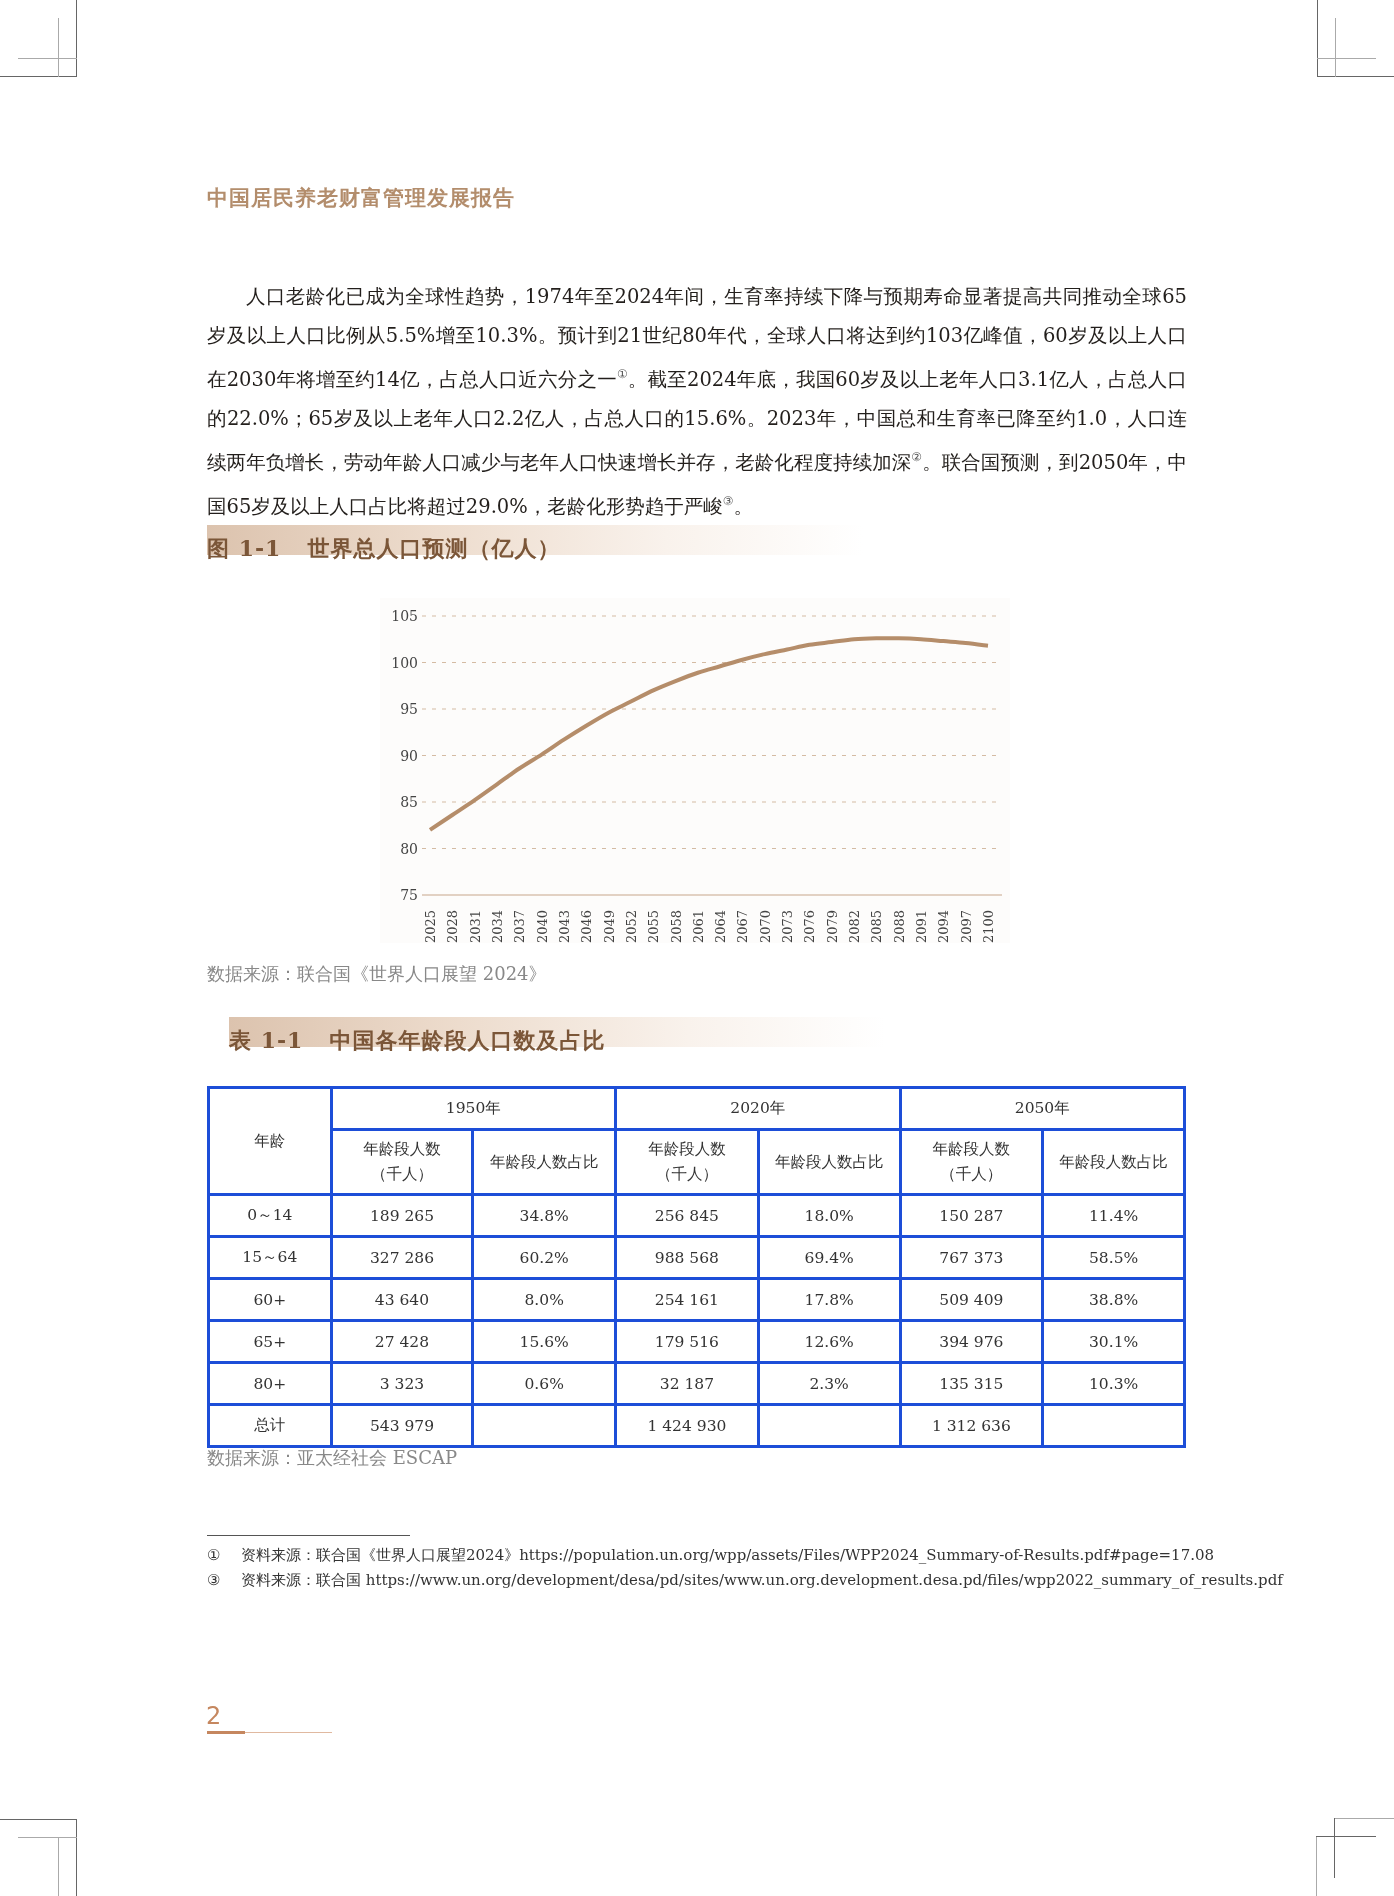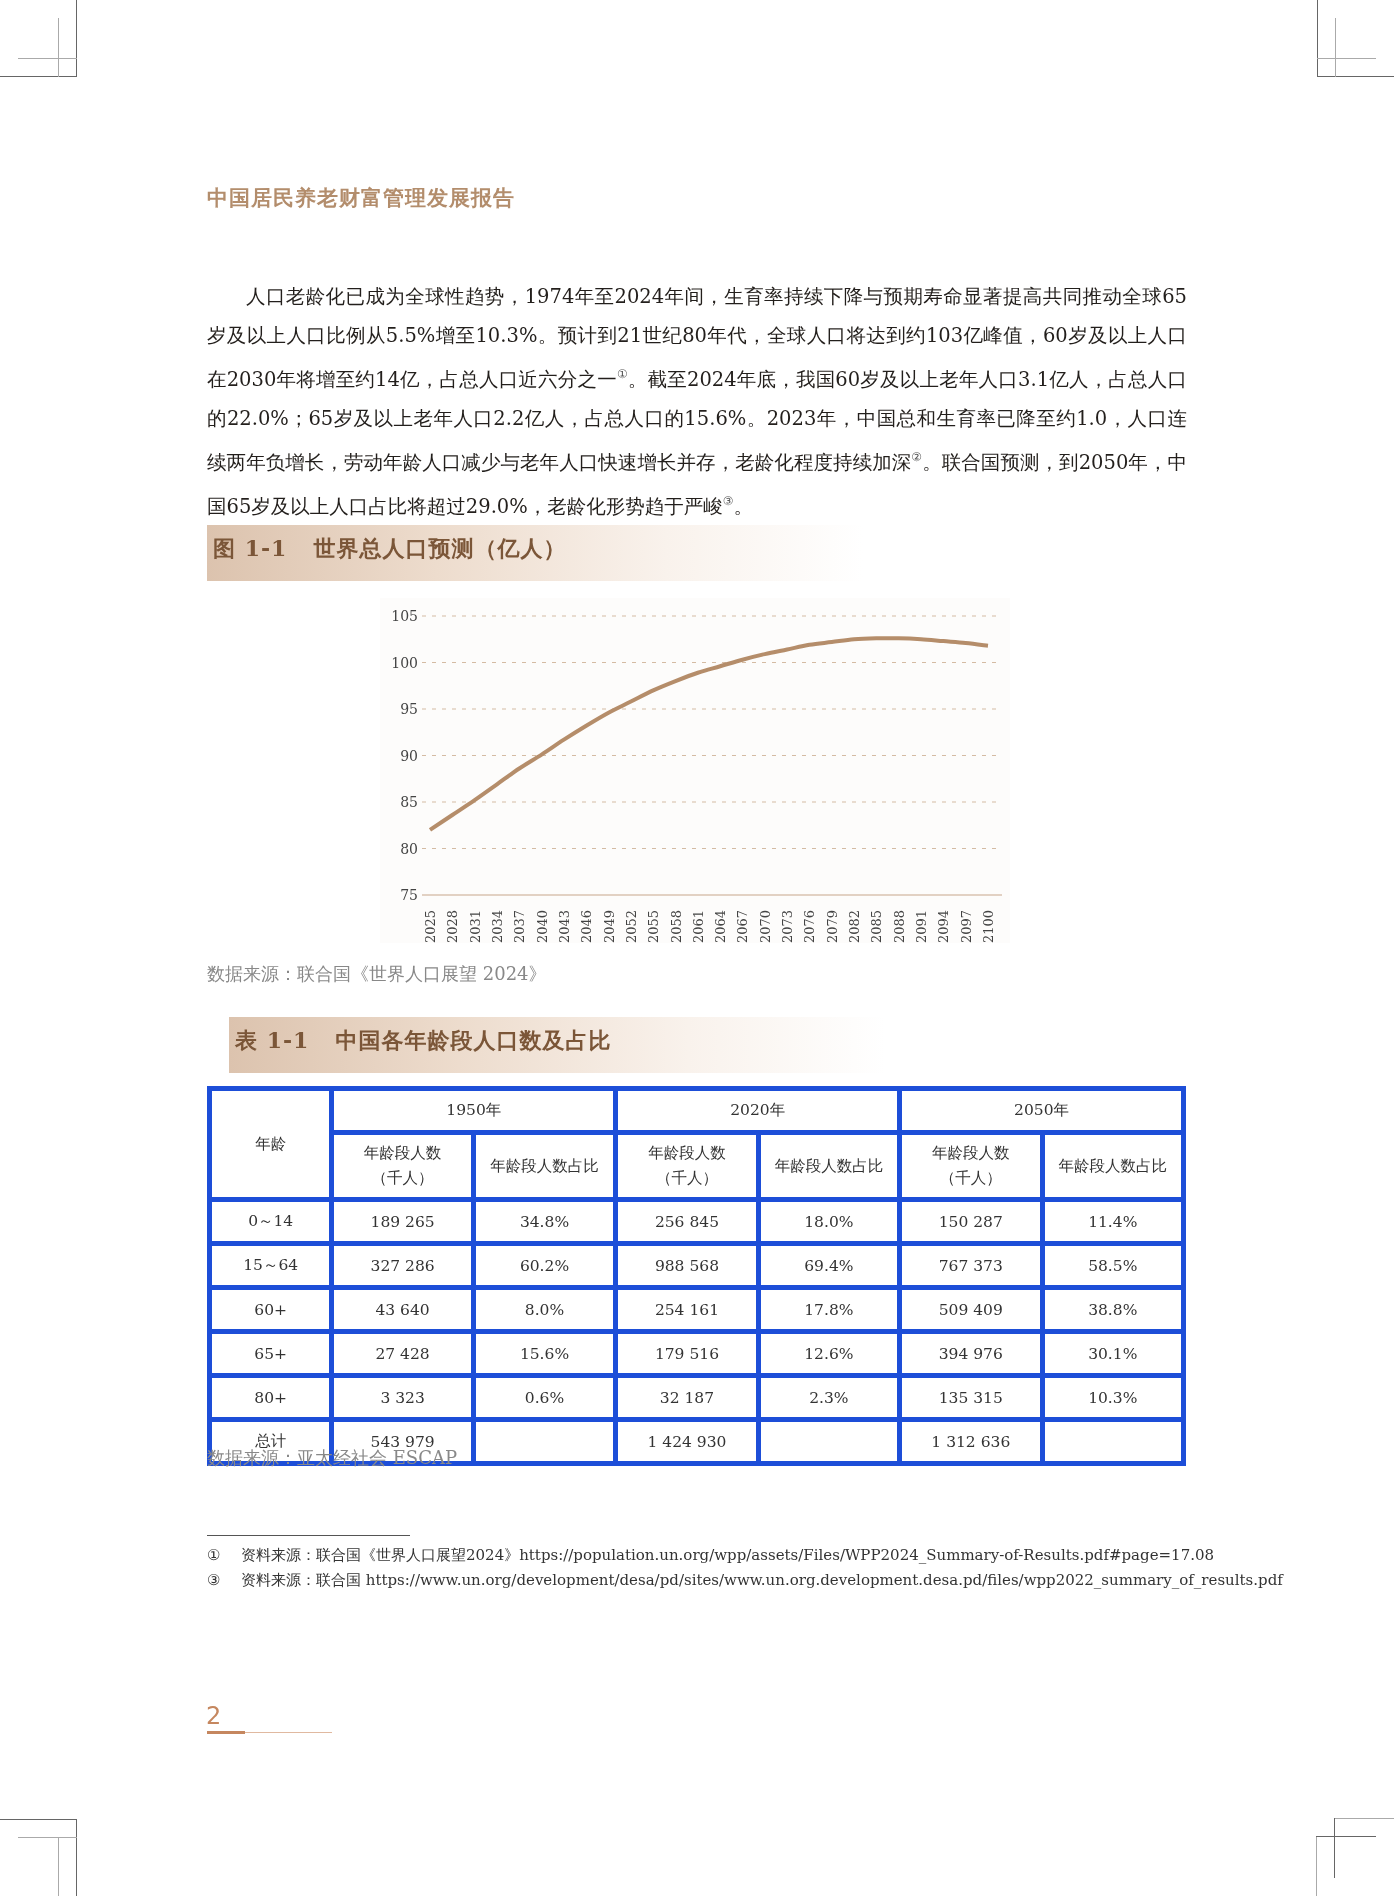--- a/index.html
+++ b/index.html
@@ -14,37 +14,37 @@
     position: absolute; left: 207px; top: 184px; font-size: 21px; font-weight: bold;
     color: #b38d6c; letter-spacing: 1px;
   }
   .body-text {
     position: absolute; left: 207px; top: 277px; width: 980px;
     font-size: 19.5px; line-height: 39px; text-align: justify; color: #231f1c;
   }
   .body-text p { margin: 0; text-indent: 2em; }
   .body-text sup { font-size: 12px; color: #555; vertical-align: 8px; }
   .fig-title {
-    position: absolute; left: 207px; height: 56px; width: 656px;
+    position: absolute; left: 207px; height: 30px; width: 656px;
     background: linear-gradient(90deg, #dcc3ae 0%, #eddccd 35%, #f9f2ec 70%, #ffffff 100%);
     font-size: 22px; font-weight: bold; color: #7b5638; line-height: 46px;
-    padding-left: 6px; box-sizing: border-box; letter-spacing: 1px;
+    padding-left: 0; box-sizing: border-box; letter-spacing: 1px;
   }
   .fig-title .num { margin-right: 26px; }
   .chart-wrap { position: absolute; left: 380px; top: 598px; width: 630px; height: 345px; background: #fdfcfb; }
   .source {
     position: absolute; left: 207px; font-size: 18px; color: #888; text-align: right;
   }
   table.data {
     position: absolute; left: 207px; top: 1086px; width: 979px;
     border-collapse: collapse; font-size: 15.5px; color: #333;
     border: 2px solid #444;
   }
   table.data td, table.data th {
-    border: 5px solid #1d4ed8; text-align: center; font-weight: normal;
+    border: 3px solid #1d4ed8; text-align: center; font-weight: normal;
     padding: 0; height: 39px;
   }
   table.data .hdr2 { height: 62px; line-height: 25px; }
   .footnote-rule { position: absolute; left: 207px; top: 1535px; width: 203px; height: 1px; background: #555; }
   .footnotes { position: absolute; left: 207px; top: 1543px; width: 1000px; font-size: 15px; color: #333; line-height: 25px; }
   .footnotes div { white-space: nowrap; }
   .footnotes .mark { display: inline-block; width: 34px; }
   .page-num { position: absolute; left: 206px; top: 1702px; font-family: "DejaVu Sans", "Liberation Sans", sans-serif; font-size: 24px; color: #c5875f; }
   .page-rule-light { position: absolute; left: 207px; top: 1732px; width: 125px; height: 1px; background: #e0b9a0; }
   .page-rule-dark { position: absolute; left: 207px; top: 1731px; width: 38px; height: 3px; background: #c5875f; }

